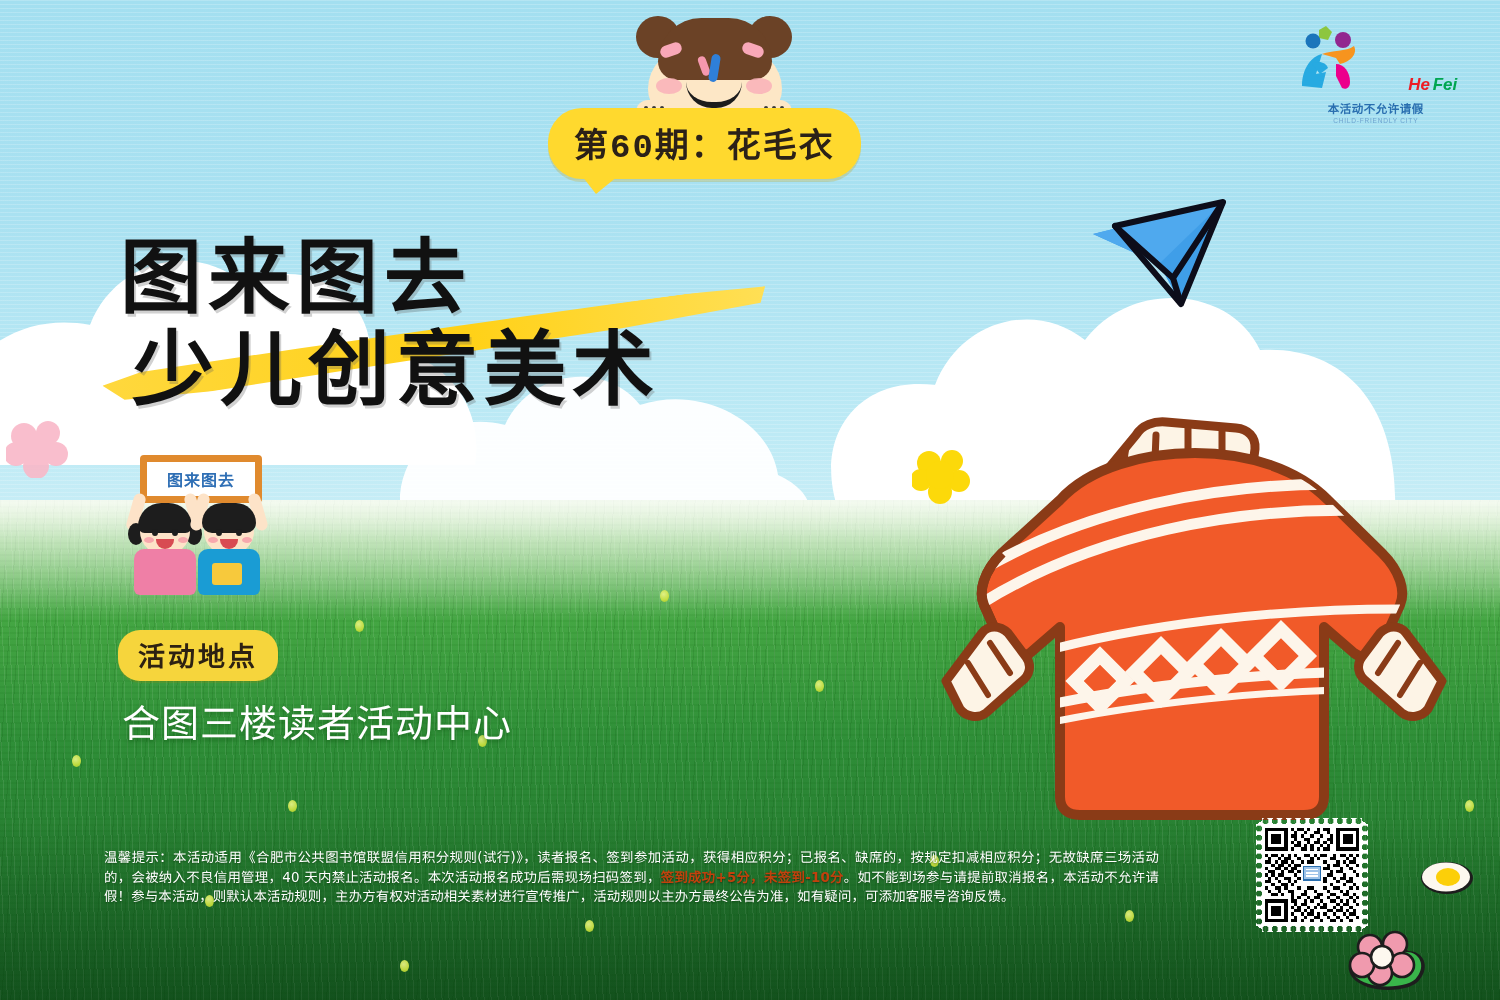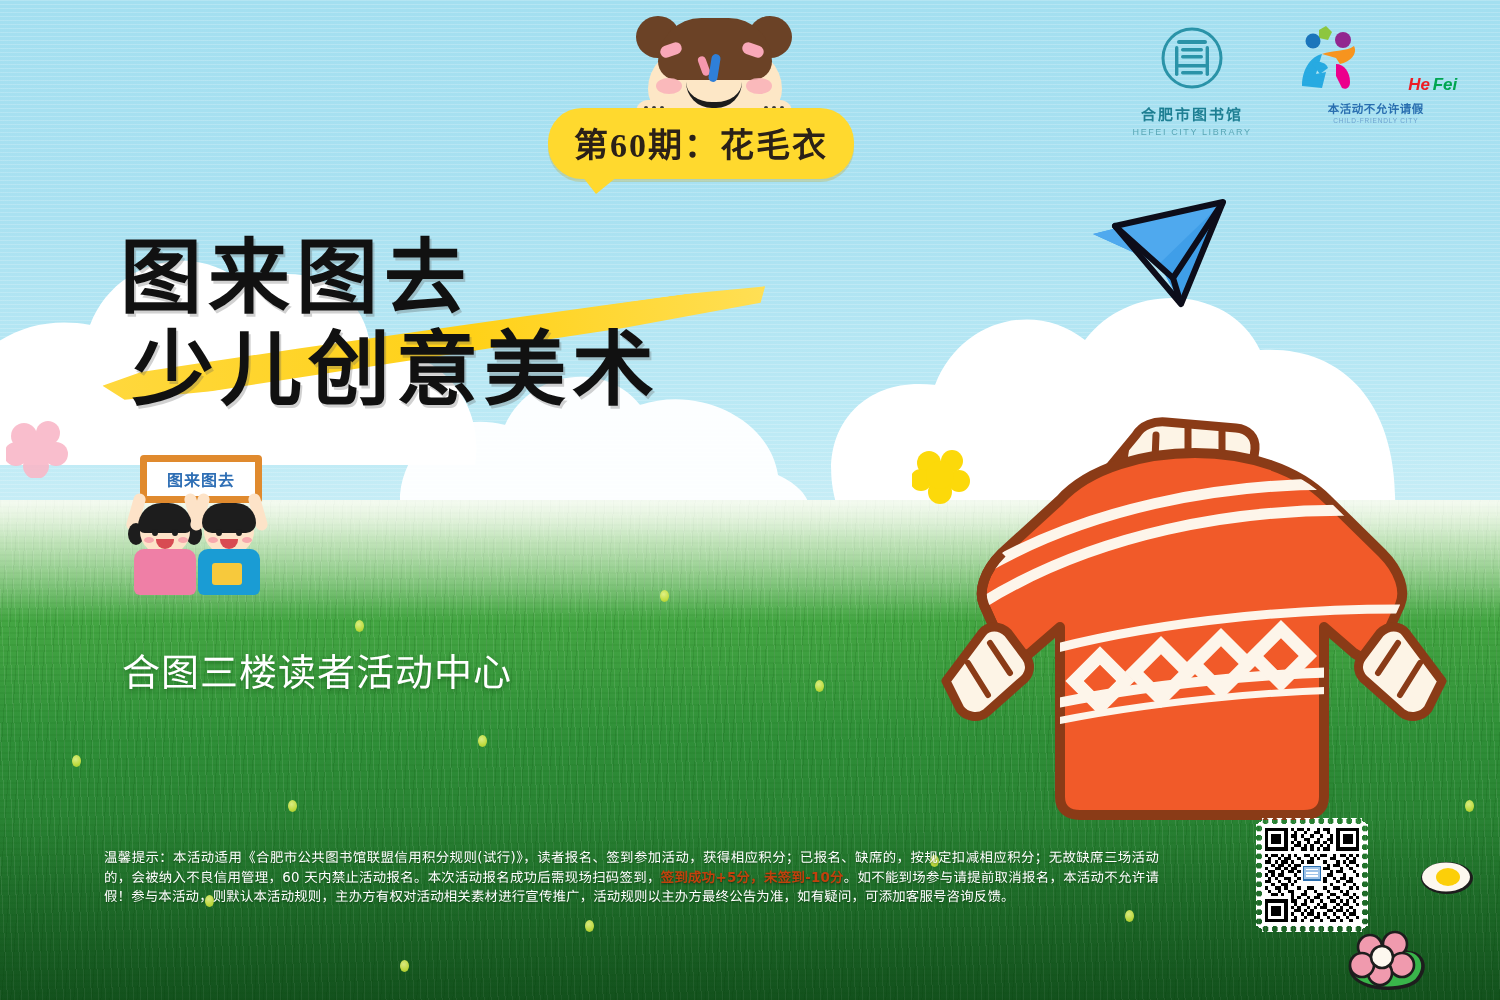--- a/index.html
+++ b/index.html
@@ -79,21 +79,21 @@
   .badge{
     position:relative; background:#ffd92e; border-radius:34px;
     padding:10px 26px 12px; box-shadow:0 3px 0 rgba(200,160,0,.25);
   }
   .badge-tail{
     position:absolute; left:34px; bottom:-15px; width:0;height:0;
     border-left:14px solid transparent; border-right:22px solid transparent;
     border-top:18px solid #ffd92e;
   }
   .badge-text{
-    font-family:Liberation Serif, serif;
+    font-family:Liberation Mono, monospace;
     font-weight:bold; font-size:34px; color:#2b2118; letter-spacing:2px; white-space:nowrap;
   }
   
   .girl{ position:absolute; left:82px; top:-92px; width:170px; height:105px; }
   .girl-face{ position:absolute;left:18px;top:32px;width:134px;height:72px;
     background:#fde7c6; border-radius:58px 58px 44px 44px; }
   .girl-hair{ position:absolute;left:28px;top:2px;width:114px;height:62px;
     background:#6b4226; border-radius:60px 60px 26px 26px;}
   .bun{ position:absolute; width:44px;height:42px;background:#6b4226;border-radius:50%; }
   .bun-l{ left:6px; top:0px; }
@@ -404,38 +404,25 @@
       <path d="M512,286 L476,238 C470,230 458,230 450,238 L432,262 C426,270 428,280 436,286 L472,318 C480,324 492,322 498,314 Z" fill="#fdf4e6" stroke="#8a3b17" stroke-width="9" stroke-linejoin="round"></path>
       <g stroke="#8a3b17" stroke-width="6" stroke-linecap="round">
         <line x1="490" y1="268" x2="470" y2="300"></line>
         <line x1="468" y1="248" x2="448" y2="278"></line>
       </g>
     </svg>
   </div>
 
   <div class="info">
     <div class="info-gap"></div>
+    <div class="pill">活动地点</div>
     <div class="info-val">合图三楼读者活动中心</div>
   </div>
 
   <div class="logos">
-    <div class="logo">
-      <svg width="78" height="72" viewBox="0 0 78 72">
-        <circle cx="39" cy="34" r="29" fill="none" stroke="#2a93a8" stroke-width="3"></circle>
-        <rect x="24" y="16" width="30" height="4" rx="2" fill="#2a93a8"></rect>
-        <rect x="28" y="24" width="22" height="3.4" rx="1.7" fill="#2a93a8"></rect>
-        <rect x="28" y="31" width="22" height="3.4" rx="1.7" fill="#2a93a8"></rect>
-        <rect x="24" y="40" width="30" height="3.4" rx="1.7" fill="#2a93a8"></rect>
-        <rect x="28" y="47" width="22" height="3.4" rx="1.7" fill="#2a93a8"></rect>
-        <rect x="22" y="22" width="3.4" height="30" rx="1.7" fill="#2a93a8"></rect>
-        <rect x="52.6" y="22" width="3.4" height="30" rx="1.7" fill="#2a93a8"></rect>
-      </svg>
-      <div class="logo-cn">合肥市图书馆</div>
-      <div class="logo-en">HEFEI CITY LIBRARY</div>
-    </div>
 
     <div class="logo">
       <svg width="82" height="70" viewBox="0 0 82 70">
         <polygon points="34,2 40,8 36,16 27,14 27,6" fill="#8dc63f"></polygon>
         <circle cx="21" cy="17" r="7.5" fill="#1b75bb"></circle>
         <circle cx="51" cy="16" r="8" fill="#92278f"></circle>
         <path d="M10,62 C10,44 20,32 30,30 L24,50 L34,48 L30,64 Z" fill="#27aae1"></path>
         <path d="M30,30 C40,26 54,28 62,22 C66,30 58,38 48,40 L44,34 Z" fill="#f7941e"></path>
         <path d="M44,40 C52,40 58,48 58,58 C58,64 54,66 50,64 L44,52 Z" fill="#ec008c"></path>
         <path d="M20,40 C26,36 34,38 36,44 L28,50 Z" fill="#27aae1"></path>
@@ -695,15 +682,15 @@
         <circle cx="30" cy="22" r="12"></circle>
           <circle cx="55" cy="19" r="12"></circle>
         <circle cx="62" cy="40" r="12"></circle>
           <circle cx="40" cy="48" r="12"></circle>
         <circle cx="22" cy="40" r="12"></circle>
       </g>
       <circle cx="42" cy="32" r="11" fill="#fdf8ef" stroke="#1d1d1d" stroke-width="2.6"></circle>
     </svg>
   </div>
 
-  <div class="disclaimer"><span>温馨提示：本活动适用《合肥市公共图书馆联盟信用积分规则(试行)》，读者报名、签到参加活动，获得相应积分；已报名、缺席的，按规定扣减相应积分；无故缺席三场活动的，会被纳入不良信用管理，60 天内禁止活动报名。本次活动报名成功后需现场扫码签到，</span><span class="red">签到成功+5分，未签到-10分</span><span>。如不能到场参与请提前取消报名，本活动不允许请假！参与本活动，则默认本活动规则，主办方有权对活动相关素材进行宣传推广，活动规则以主办方最终公告为准，如有疑问，可添加客服号咨询反馈。</span></div>
+  <div class="disclaimer"><span>温馨提示：本活动适用《合肥市公共图书馆联盟信用积分规则(试行)》，读者报名、签到参加活动，获得相应积分；已报名、缺席的，按规定扣减相应积分；无故缺席三场活动的，会被纳入不良信用管理，40 天内禁止活动报名。本次活动报名成功后需现场扫码签到，</span><span class="red">签到成功+5分，未签到-10分</span><span>。如不能到场参与请提前取消报名，本活动不允许请假！参与本活动，则默认本活动规则，主办方有权对活动相关素材进行宣传推广，活动规则以主办方最终公告为准，如有疑问，可添加客服号咨询反馈。</span></div>
 
 </div>
 
 </body></html>

